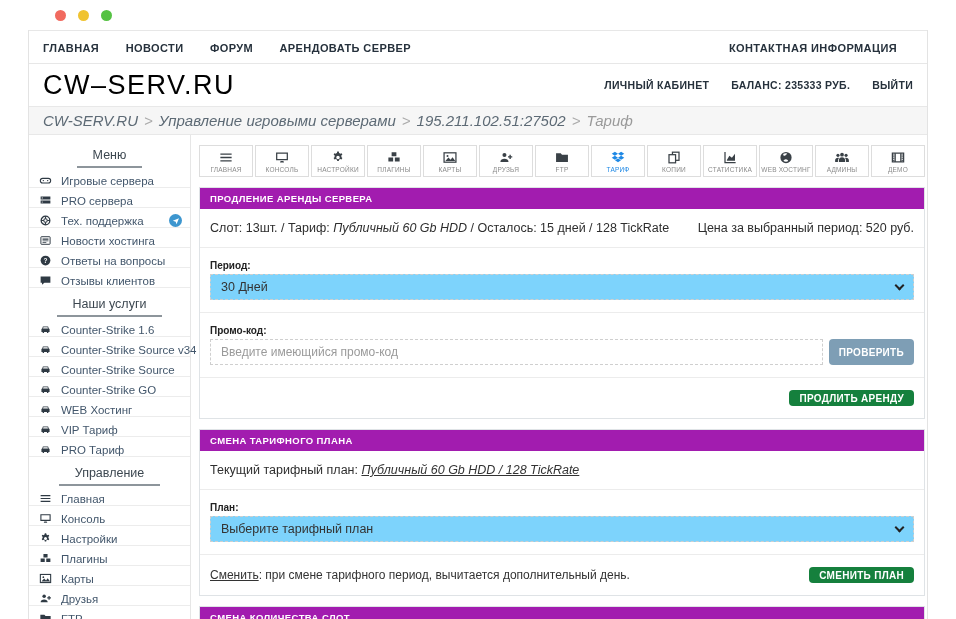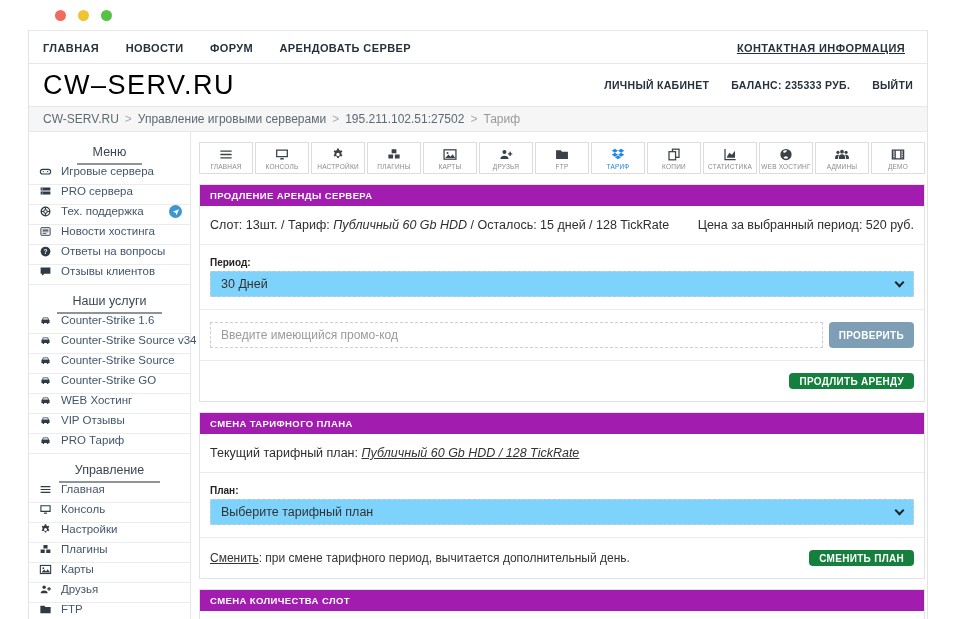--- a/index.html
+++ b/index.html
@@ -8,40 +8,40 @@
   
   .chrome { height:30px; background:#fff; display:flex; align-items:center; padding-left:55px; }
   .dot { width:11px; height:11px; border-radius:50%; margin-right:12px; }
   .dot.r { background:#f16a5f; } .dot.y { background:#f0c331; } .dot.g { background:#55c243; }
 
   .site { width:900px; margin:0 auto; border-left:1px solid #e3e3e3; border-right:1px solid #e3e3e3; }
 
   
   .topnav { height:34px; border-top:1px solid #e7e7e7; border-bottom:1px solid #e7e7e7; display:flex; align-items:center; justify-content:space-between; padding:0 14px; }
   .topnav a { font-size:11px; font-weight:bold; color:#26313c; text-decoration:none; letter-spacing:.4px; margin-right:22px; }
-  .topnav .right a { margin:8px;text-decoration:underline; }
+  .topnav .right a { margin:16px; }
 
   
   .logobar { height:42px; display:flex; align-items:center; justify-content:space-between; padding:0 14px; }
   .logo { font-size:27px; color:#000000; letter-spacing:1.5px; font-weight:normal; }
   .acct { display:flex; align-items:center; }
   .acct span, .acct a { font-size:10.5px; font-weight:bold; color:#26313c; text-decoration:none; margin-left:22px; letter-spacing:.3px; }
 
   
-  .crumbs { background:#f6f6f6; border-top:1px solid #e8e8e8; border-bottom:1px solid #e8e8e8; padding:5px 14px; font-size:12px; color:#8b8b8b; }
+  .crumbs { background:#f6f6f6; border-top:1px solid #e8e8e8; border-bottom:1px solid #e8e8e8; padding:5px 14px; font-size:15px; color:#8b8b8b;font-style:italic; }
   .crumbs a { color:#5d6a75; text-decoration:none; }
   .crumbs .sep { margin:0 6px; color:#aaa; }
   .crumbs .last { color:#9a9a9a; }
 
   
   .main { display:flex; align-items:flex-start; }
   .sidebar { width:162px; border-right:1px solid #e6e6e6; padding-top:4px; }
   .side-head { text-align:center; padding:6px 0 0; }
   .side-head span { display:inline-block; font-size:12.5px; color:#3c4750; padding:0 16px 4px; border-bottom:2px solid #8d959b; }
-  .srow { display:flex; align-items:flex-start; padding:0 10px; height:20px; border-bottom:1px solid #ececec; cursor:pointer; position:relative; }
+  .srow { display:flex; align-items:flex-end; padding:0 10px; height:20px; border-bottom:1px solid #ececec; cursor:pointer; position:relative; }
   .srow:first-of-type { border-top:1px solid #ececec; }
   .srow .ico { width:13px; height:13px; color:#2f3a44; flex:0 0 13px; }
   .srow span.lbl { font-size:11.5px; color:#42566b; margin-left:9px; white-space:nowrap; }
   .badge { position:absolute; right:8px; width:13px; height:13px; border-radius:50%; background:#3d96cf; display:flex; align-items:center; justify-content:center; }
   .badge svg { width:8px; height:8px; color:#fff; }
 
   .content { flex:1; padding:10px 0 0 8px; }
 
   
   .toolbar { display:flex; gap:2px; margin-right:2px; }
@@ -277,21 +277,21 @@
       <div class="srow">
         <svg class="ico">
             <use href="#i-taxi"></use>
           </svg>
         <span class="lbl">WEB Хостинг</span>
       </div>
       <div class="srow">
         <svg class="ico">
             <use href="#i-taxi"></use>
           </svg>
-        <span class="lbl">VIP Отзывы</span>
+        <span class="lbl">VIP Тариф</span>
       </div>
       <div class="srow">
         <svg class="ico">
             <use href="#i-taxi"></use>
           </svg>
         <span class="lbl">PRO Тариф</span>
       </div>
 
       <div class="side-head"><span>Управление</span></div>
       <div class="srow">
@@ -429,20 +429,21 @@
           <div>Цена за выбранный период: 520 руб.</div>
         </div>
         <div class="prow">
           <span class="flabel">Период:</span>
           <div class="selbox">
             <span>30 Дней</span>
             <span class="caret"></span>
           </div>
         </div>
         <div class="prow">
+          <span class="flabel">Промо-код:</span>
           <div class="promo-line">
             <input class="promo-input" placeholder="Введите имеющийся промо-код" style="">
             <button class="btn blue">ПРОВЕРИТЬ</button>
           </div>
         </div>
         <div class="prow foot only-btn">
           <button class="btn green">ПРОДЛИТЬ АРЕНДУ</button>
         </div>
       </div>
 

